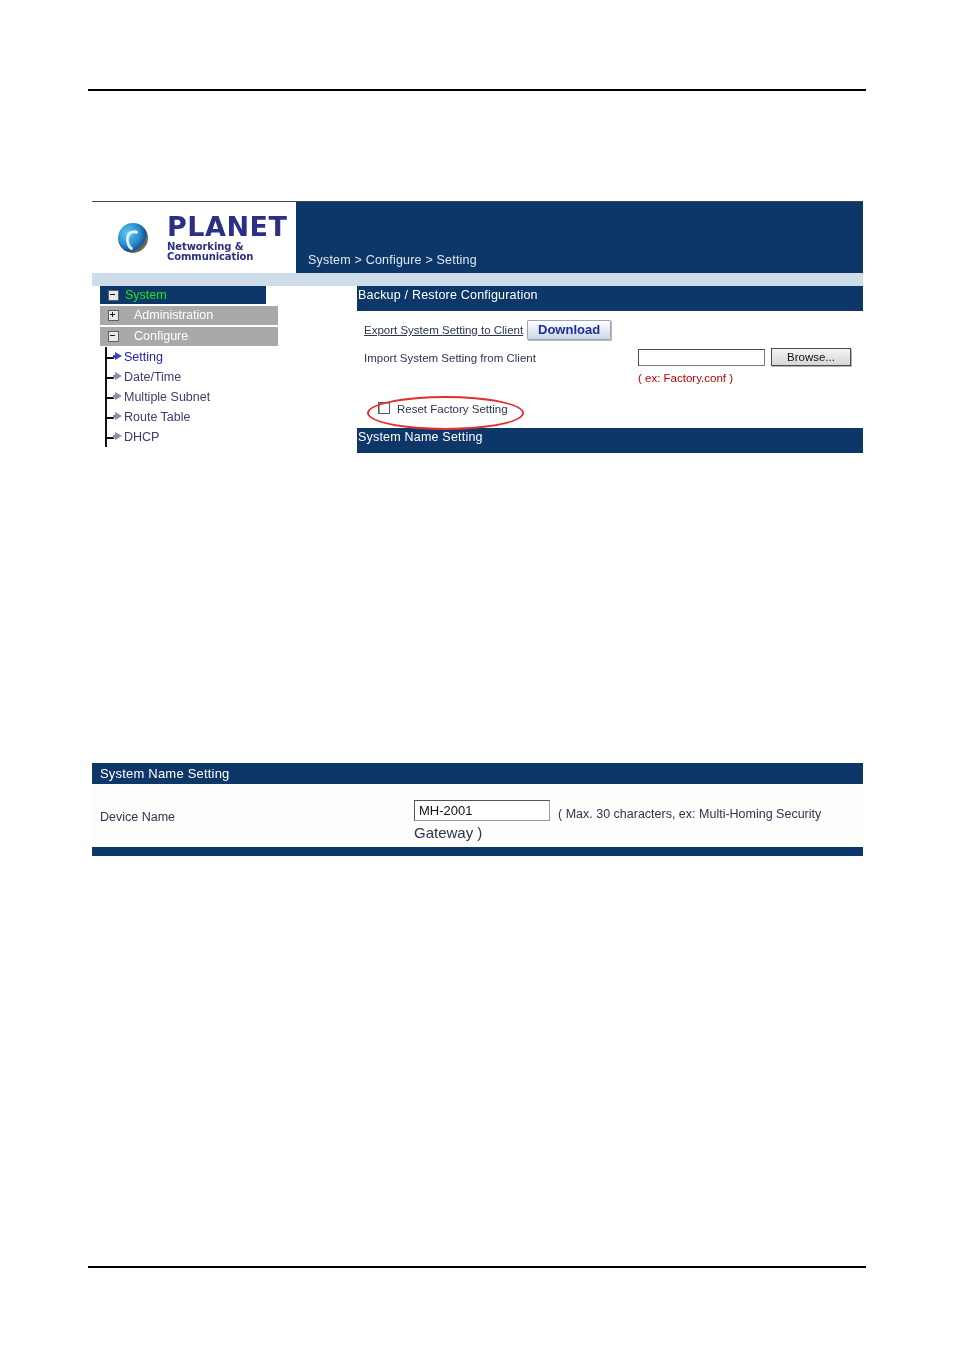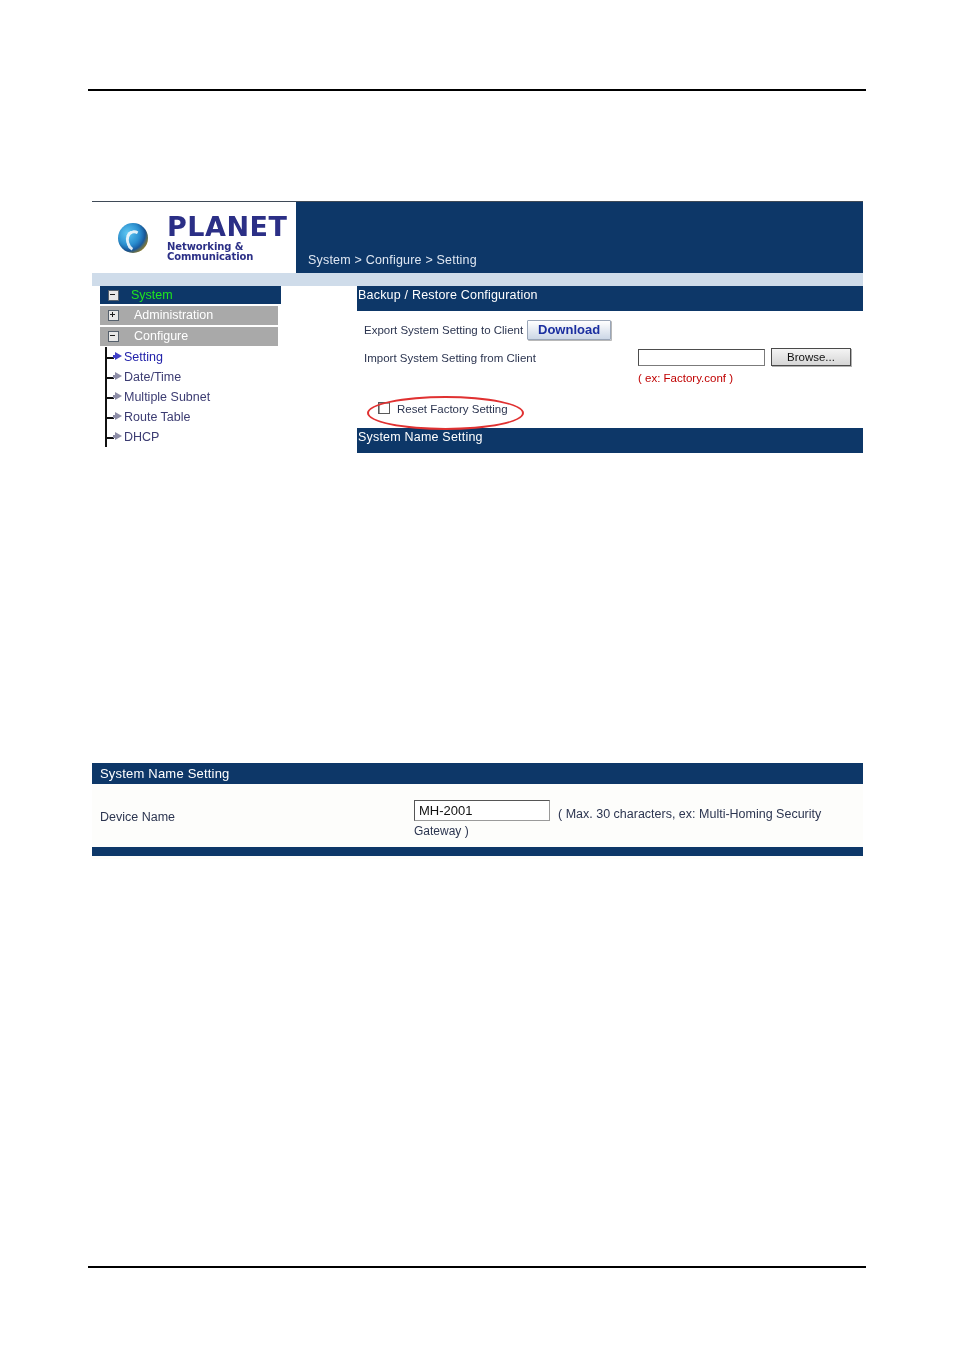--- a/index.html
+++ b/index.html
@@ -125,25 +125,25 @@
     height: 170px;
   }
   .nav-root {
     background: #0d3768;
     color: #1ee61e;
     font-size: 12.5px;
     height: 18px;
     line-height: 18px;
     padding-left: 8px;
     box-sizing: border-box;
-    width: 181px;
+    width: 166px;
     margin-left: 8px;
     display: flex;
     align-items: center;
-    gap: 12px;
+    gap: 6px;
   }
   .nav-group {
     background: #a9a9a9;
     color: #ffffff;
     font-size: 12.5px;
     height: 19px;
     line-height: 19px;
     padding-left: 8px;
     box-sizing: border-box;
     width: 178px;
@@ -363,21 +363,21 @@
     top: 20px;
     width: 290px;
     font-size: 12.5px;
     color: #2c3550;
     line-height: 20px;
   }
   .fig2-note2 {
     position: absolute;
     left: 322px;
     top: 40px;
-    font-size: 12px;
+    font-size: 15px;
     color: #2c3550;
   }
   .fig2-footer {
     position: absolute;
     left: 0;
     top: 84px;
     width: 771px;
     height: 9px;
     background: #0d3768;
     overflow: hidden;
@@ -462,21 +462,21 @@
           <span class="leaf-label">DHCP</span>
         </div>
       </div>
     </div>
 
     <div class="ui-main">
 
       <div class="panel-bar">Backup / Restore Configuration</div>
 
       <div class="row" style="margin-top:9px; height:20px;">
-        <span class="lbl" style="position:absolute; left:7px; top:4px;">Export System Setting to Client</span>
+        <span class="lbl" style="position:absolute; left:7px; top:4px;text-decoration:underline;">Export System Setting to Client</span>
         <span class="btn-download" style="position:absolute; left:170px; top:0;">Download</span>
       </div>
 
       <div class="row" style="margin-top:8px; height:20px;">
         <span class="lbl" style="position:absolute; left:7px; top:4px;">Import System Setting from Client</span>
         <input class="txt-input" style="position: absolute; left: 281px; top: 1px; width: 127px;" value="">
         <button class="btn-browse" style="position:absolute; left:414px; top:0;">Browse...</button>
       </div>
 
       <div class="row" style="margin-top:4px; height:18px;">

